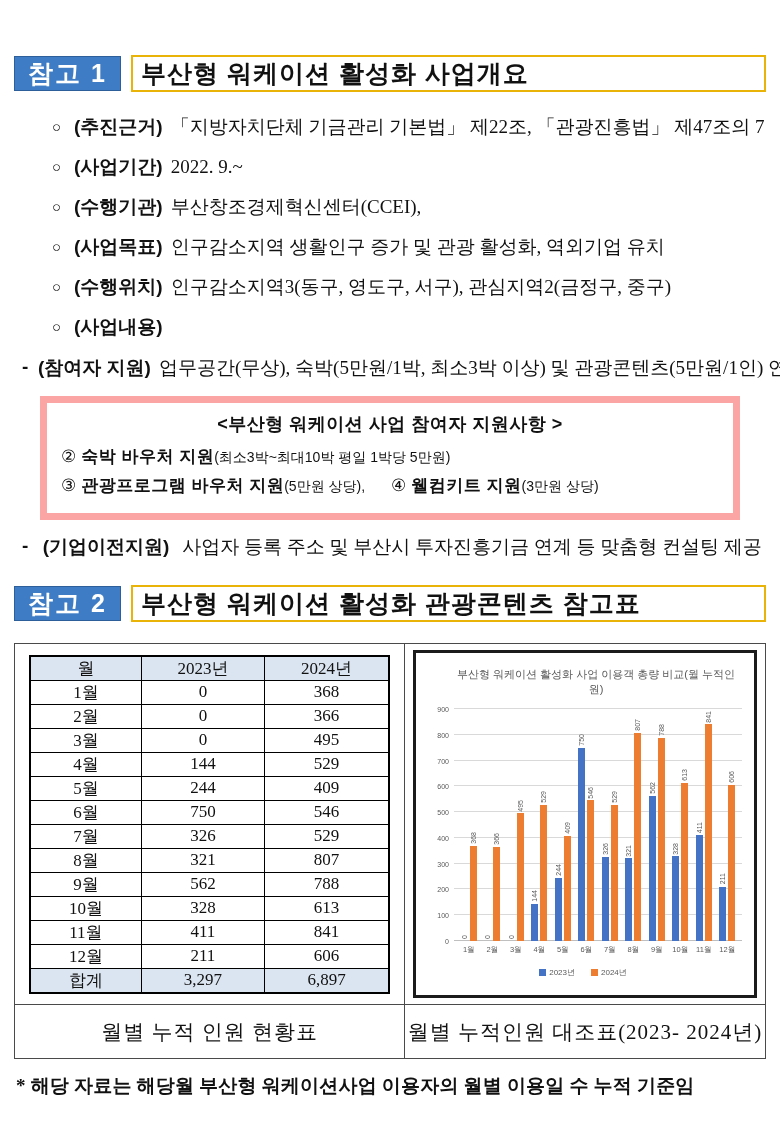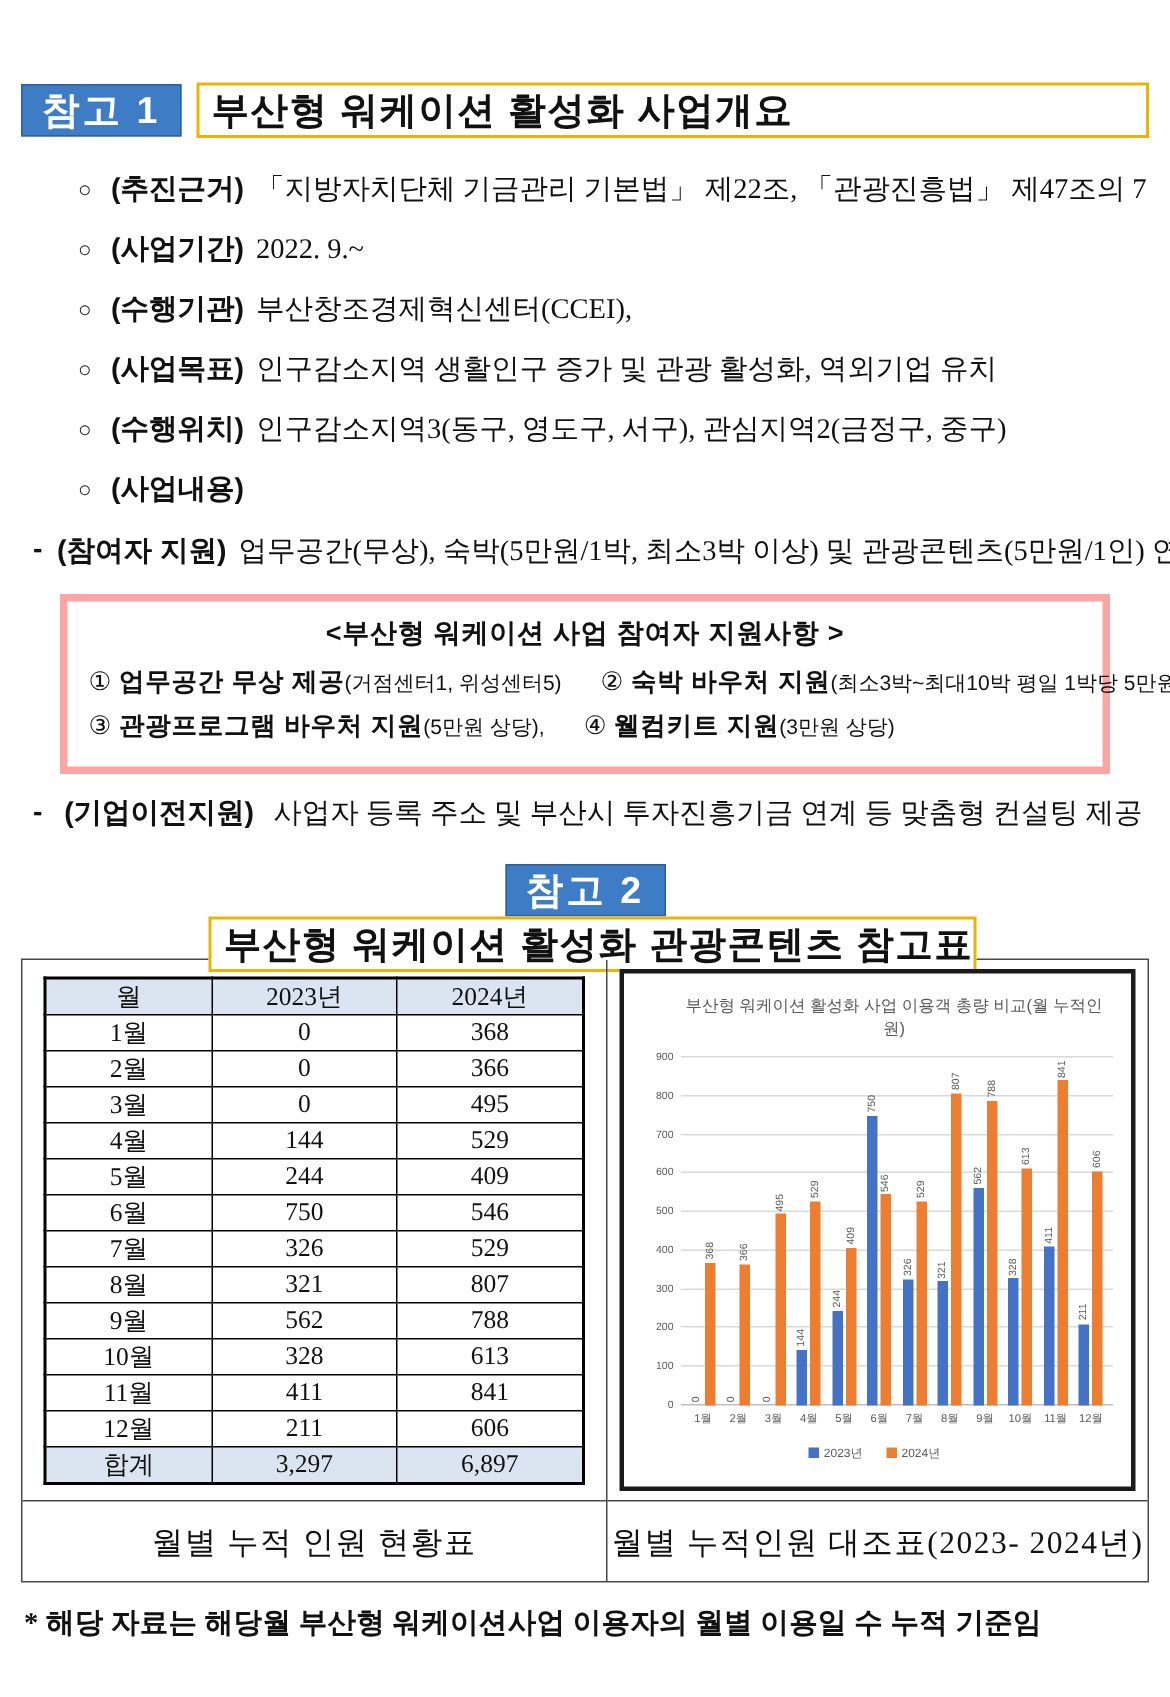--- a/index.html
+++ b/index.html
@@ -29,21 +29,21 @@
   .bullet-item { font-size: 19px; line-height: 1.0; margin-bottom: 21px; white-space: nowrap; margin-left: 32px; }
   .bullet-item .marker { display: inline-block; width: 22px; text-align: left; font-size: 15px; vertical-align: 1px; }
   .bullet-item .marker.dash { font-size: 19px; width: 16px; font-weight: bold; font-family: "Liberation Sans", sans-serif; }
   .bullet-item.sub { margin-left: 2px; margin-bottom: 19px; }
   .bullet-item .blabel { font-family: "Liberation Sans", sans-serif; font-weight: bold; margin-right: 8px; }
   .bullet-item .btext { font-family: "Liberation Serif", serif; }
   .bullet-item a { color: #0b4fc1; text-decoration: underline; font-family: "Liberation Sans", sans-serif; font-size: 17px; }
 
   
   .support-box {
-    margin: 2px 26px 16px 26px; border: 5px solid #fca5a5; padding: 9px 14px 10px 14px;
+    margin: 2px 26px 16px 26px; border: 7px solid #fca5a5; padding: 9px 14px 10px 14px;
     font-family: "Liberation Sans", sans-serif;
   }
   .support-title { text-align: center; font-weight: bold; font-size: 18px; margin-bottom: 9px; letter-spacing: 0.5px; }
   .support-row { display: flex; gap: 26px; margin: 6px 0; white-space: nowrap; }
   .support-item { font-size: 17px; }
   .support-item .num { font-weight: normal; margin-right: 5px; }
   .support-item .sbold { font-weight: bold; letter-spacing: 0.5px; }
   .support-item .sparen { font-weight: normal; font-size: 14px; }
 
   
@@ -111,39 +111,38 @@
       <div class="bullet-item"><span class="marker">○</span><span class="blabel">(사업목표)</span><span class="btext">인구감소지역 생활인구 증가 및 관광 활성화, 역외기업 유치</span></div>
       <div class="bullet-item"><span class="marker">○</span><span class="blabel">(수행위치)</span><span class="btext">인구감소지역3(동구, 영도구, 서구), 관심지역2(금정구, 중구)</span></div>
       <div class="bullet-item"><span class="marker">○</span><span class="blabel">(사업내용)</span></div>
       <div class="bullet-item sub"><span class="marker dash">-</span><span class="blabel">(참여자 지원)</span><span class="btext">업무공간(무상), 숙박(5만원/1박, 최소3박 이상) 및 관광콘텐츠(5만원/1인) 연계지원</span></div>
     </div>
 
   <div class="support-box">
     <div class="support-title">&lt;부산형 워케이션 사업 참여자 지원사항 &gt;</div>
     <div id="support-rows">
         <div class="support-row">
-          <span class="support-item"><span class="num">①</span><span class="sbold">업무공간 무상 제공</span><span class="sparen">(거점센터1, 위성센터5)</span></span>
           <span class="support-item"><span class="num">②</span><span class="sbold">숙박 바우처 지원</span><span class="sparen">(최소3박~최대10박 평일 1박당 5만원)</span></span>
         </div>
         <div class="support-row">
           <span class="support-item"><span class="num">③</span><span class="sbold">관광프로그램 바우처 지원</span><span class="sparen">(5만원 상당),</span></span>
           <span class="support-item"><span class="num">④</span><span class="sbold">웰컴키트 지원</span><span class="sparen">(3만원 상당)</span></span>
         </div>
       </div>
   </div>
 
   <div class="bullets" style="margin-top:14px;">
     <div class="bullet-item sub">
       <span class="marker dash">-</span>
       <span class="blabel">(기업이전지원)</span>
       <span class="btext">사업자 등록 주소 및 부산시 투자진흥기금 연계 등 맞춤형 컨설팅 제공</span>
     </div>
   </div>
 
-  <div class="ref-header" style="margin-top:24px;flex-direction:column;">
+  <div class="ref-header" style="margin-top:24px;">
     <div class="badge">참고 2</div>
     <div class="title-box">부산형 워케이션 활성화 관광콘텐츠 참고표</div>
   </div>
 
   <div class="data-section">
     <div class="cell-table">
       <table class="month-table">
         <colgroup>
             <col class="c1">
             <col>

